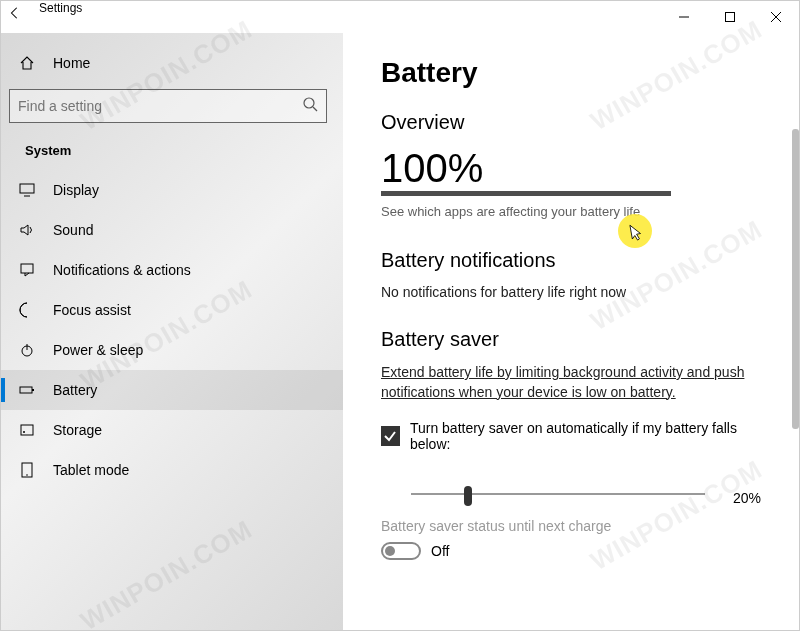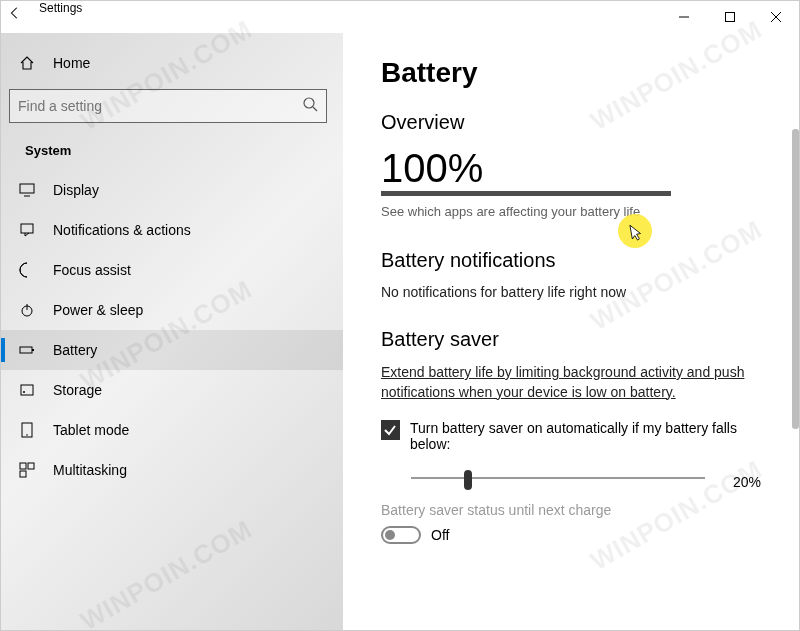--- a/index.html
+++ b/index.html
@@ -34,21 +34,21 @@
     
     .main { flex: 1; padding: 24px 38px 16px 38px; overflow-y: auto; position: relative; }
     .main h1.page-title { font-size: 28px; font-weight: 600; margin-bottom: 22px; }
     .main h2.sub { font-size: 20px; font-weight: 400; margin-bottom: 12px; }
     .batt-pct { font-size: 40px; font-weight: 300; }
     .batt-bar { height: 5px; background: #4d4d4d; width: 290px; margin-bottom: 6px; }
     .link-row { color: #606060; font-size: 13px; margin-bottom: 30px; cursor: pointer; display: inline-block; }
     .plain-text { font-size: 14px; color: #222; margin-bottom: 28px; }
     .desc { font-size: 14px; color: #222; margin-bottom: 18px; line-height: 1.4; max-width: 380px; text-decoration: underline; }
     
-    .checkbox-row { display: flex; align-items: flex-start; font-size: 14px; margin-bottom: 14px; }
+    .checkbox-row { display: flex; align-items: center; font-size: 14px; margin-bottom: 30px; }
     .chk { width: 20px; height: 20px; background: #333; margin-right: 10px; display: inline-flex; align-items: center; justify-content: center; color: #fff; }
     
     .slider-row { display: flex; align-items: flex-end; padding-left: 30px; margin-bottom: 12px; }
     .slider { position: relative; width: 300px; height: 24px; }
     .slider-track { position: absolute; top: 11px; left: 0; right: 0; height: 2px; background: #999; }
     .slider-thumb { position: absolute; top: 4px; left: 18%; width: 8px; height: 20px; background: #333; border-radius: 4px; }
     .slider-val { margin-left: 28px; font-size: 14px; }
     
     .status-label { font-size: 14px; color: #9a9a9a; margin-bottom: 8px; }
     .toggle-row { display: flex; align-items: center; }
@@ -123,20 +123,27 @@
       <div class="nav-list">
         <div class="nav-item">
           <svg viewBox="0 0 16 16">
               <rect x="1" y="2" width="14" height="9" stroke="#000" fill="none"></rect>
               <line x1="5" y1="14" x2="11" y2="14" stroke="#000"></line>
             </svg>
           <span class="lbl">Display</span>
         </div>
         <div class="nav-item">
           <svg viewBox="0 0 16 16">
+              <path d="M2 6 H5 L9 3 V13 L5 10 H2 Z" stroke="#000" fill="none"></path>
+              <path d="M11 5 Q14 8 11 11" stroke="#000" fill="none"></path>
+            </svg>
+          <span class="lbl">Sound</span>
+        </div>
+        <div class="nav-item">
+          <svg viewBox="0 0 16 16">
               <rect x="2" y="2" width="12" height="9" stroke="#000" fill="none"></rect>
               <path d="M6 11 L6 14 L10 11" stroke="#000" fill="none"></path>
             </svg>
           <span class="lbl">Notifications &amp; actions</span>
         </div>
         <div class="nav-item">
           <svg viewBox="0 0 16 16">
               <path d="M 8 1 A 7 7 0 0 0 8 15 A 5 5 0 0 1 8 1" stroke="#000" fill="none"></path>
             </svg>
           <span class="lbl">Focus assist</span>
@@ -161,28 +168,20 @@
               <circle cx="5" cy="10" r="1" fill="#000"></circle>
             </svg>
           <span class="lbl">Storage</span>
         </div>
         <div class="nav-item">
           <svg viewBox="0 0 16 16">
               <rect x="3" y="1" width="10" height="14" stroke="#000" fill="none"></rect>
               <circle cx="8" cy="13" r="0.8" fill="#000"></circle>
             </svg>
           <span class="lbl">Tablet mode</span>
-        </div>
-        <div class="nav-item">
-          <svg viewBox="0 0 16 16">
-              <rect x="1" y="1" width="6" height="6" stroke="#000" fill="none"></rect>
-              <rect x="9" y="1" width="6" height="6" stroke="#000" fill="none"></rect>
-              <rect x="1" y="9" width="6" height="6" stroke="#000" fill="none"></rect>
-            </svg>
-          <span class="lbl">Multitasking</span>
         </div>
       </div>
     </div>
 
     <div class="main">
       <h1 class="page-title">Battery</h1>
 
       <h2 class="sub">Overview</h2>
       <div class="batt-pct">100%</div>
       <div class="batt-bar"></div>

